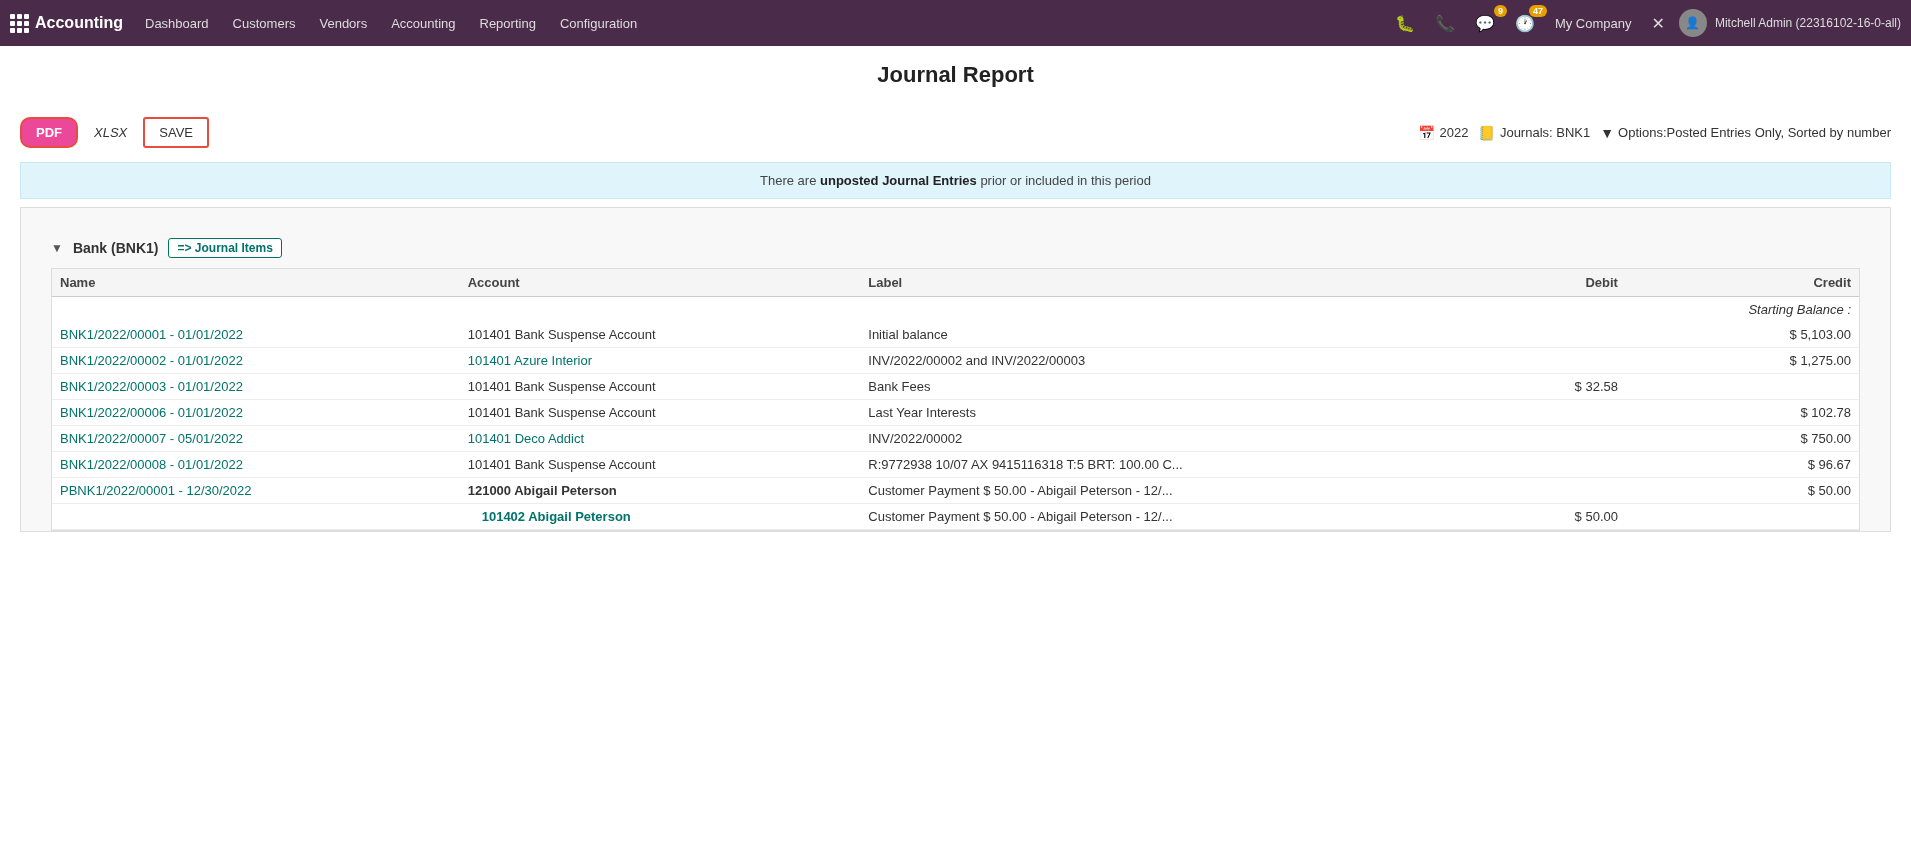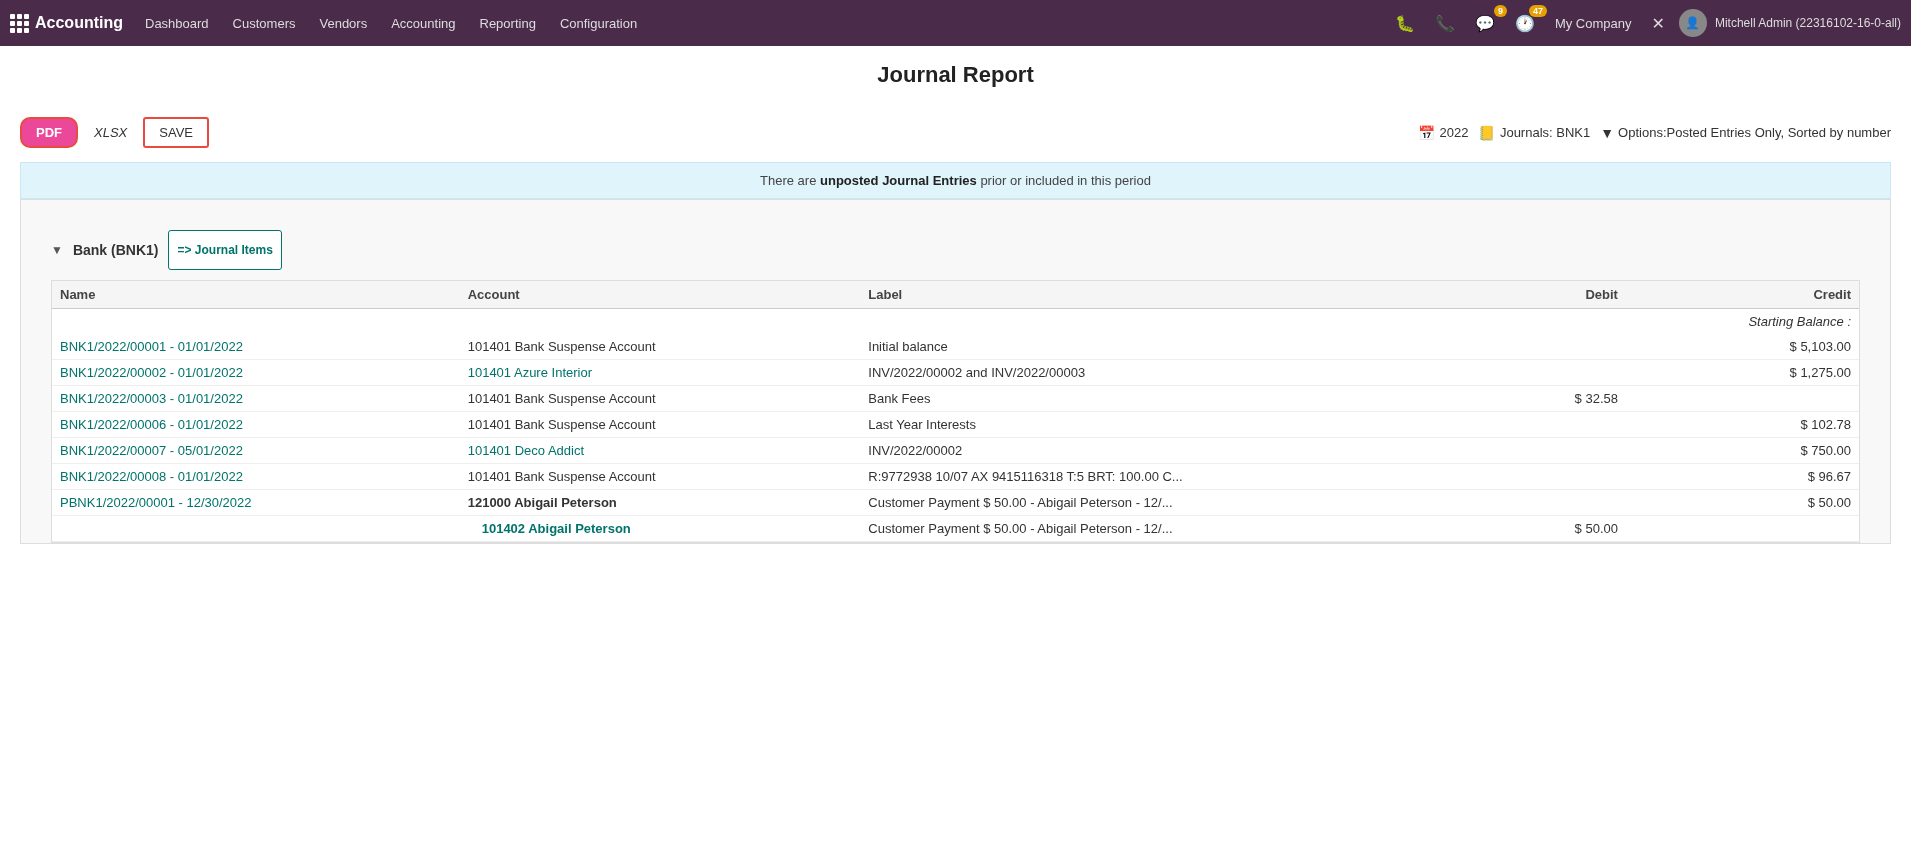--- a/index.html
+++ b/index.html
@@ -155,21 +155,21 @@
     }
     .filter-icon { font-size: 14px; }
 
     
     .warning-banner {
       background: #e0f4fb;
       color: #444;
       padding: 10px 16px;
       font-size: 13px;
       text-align: center;
-      margin-bottom: 0;
+      margin-bottom: 8px;
       border: 1px solid #c8e8f4;
     }
     .warning-banner strong { font-weight: bold; color: #222; }
 
     
     .report-area {
       background: #f8f8f8;
       border: 1px solid #ddd;
       padding: 20px 30px 0 30px;
       margin-top: 0;
@@ -187,21 +187,21 @@
     }
     .section-header .chevron {
       font-size: 12px;
       color: #555;
     }
     .section-header .journal-link {
       color: #00736b;
       font-size: 12px;
       background: #fff;
       border: 1px solid #00736b;
-      padding: 12px 8px;
+      padding: 2px 8px;
       border-radius: 3px;
       cursor: pointer;
       text-decoration: none;
     }
 
     
     .journal-table {
       width: 100%;
       border-collapse: collapse;
       font-size: 13px;

